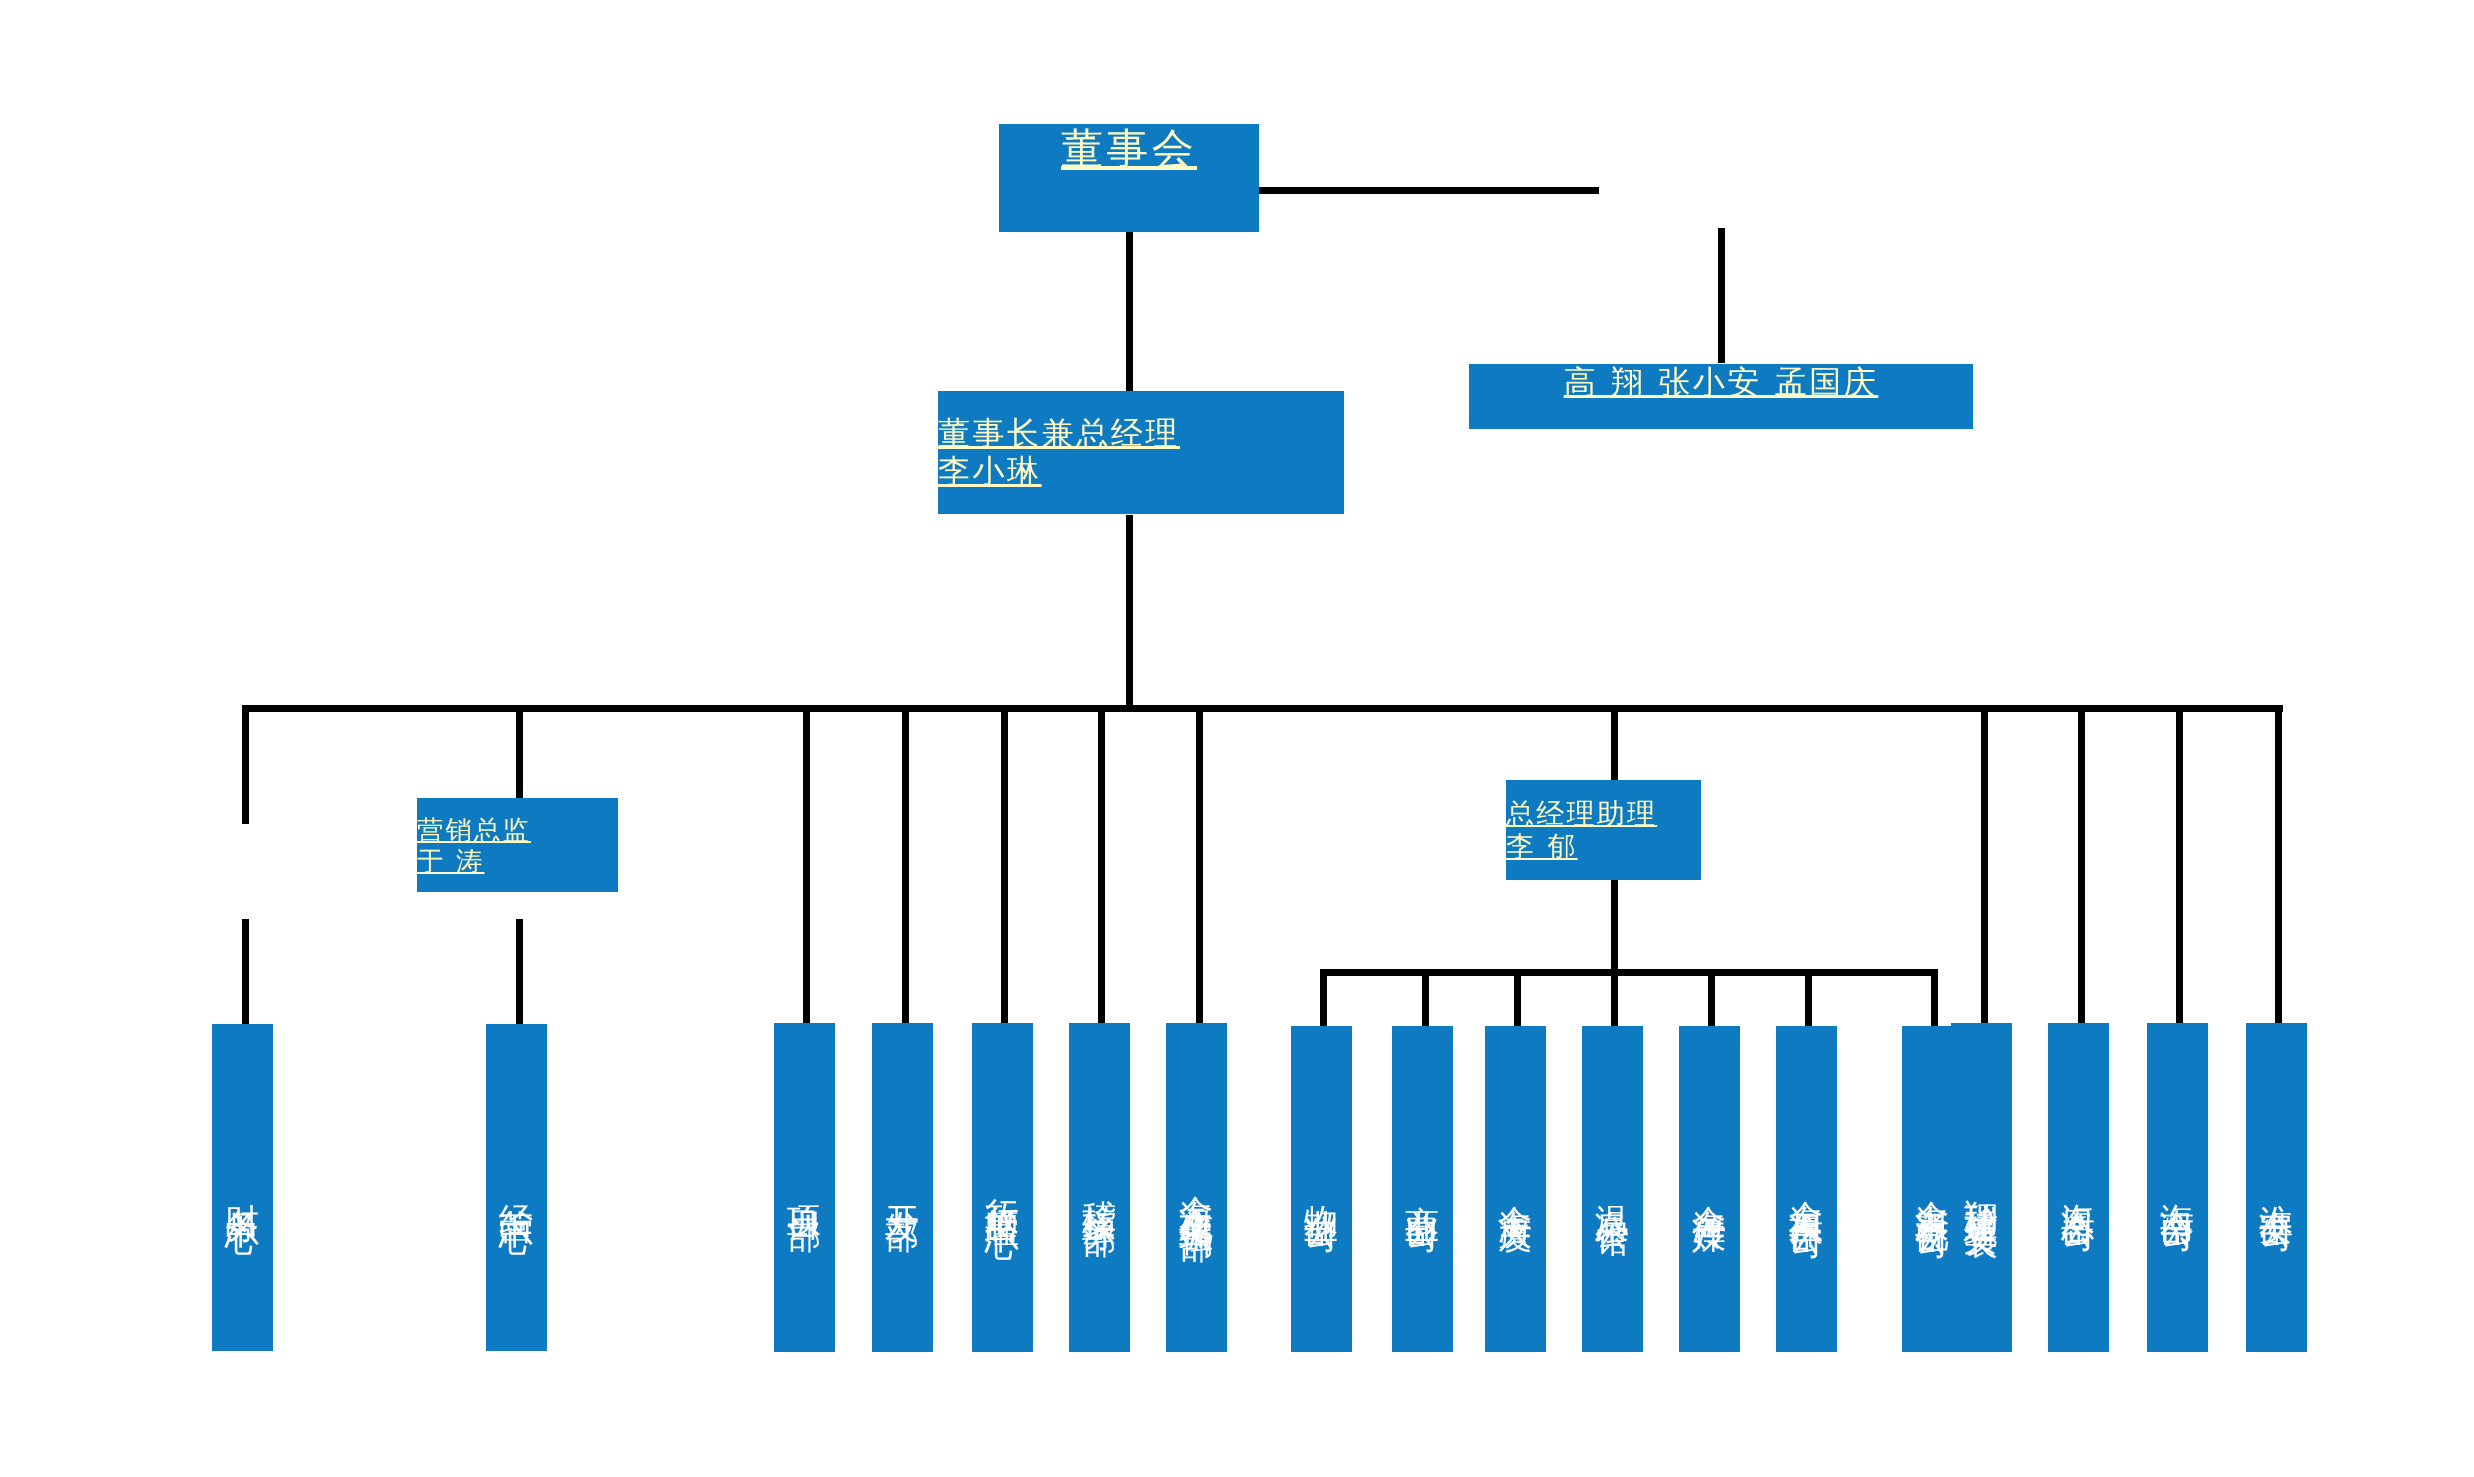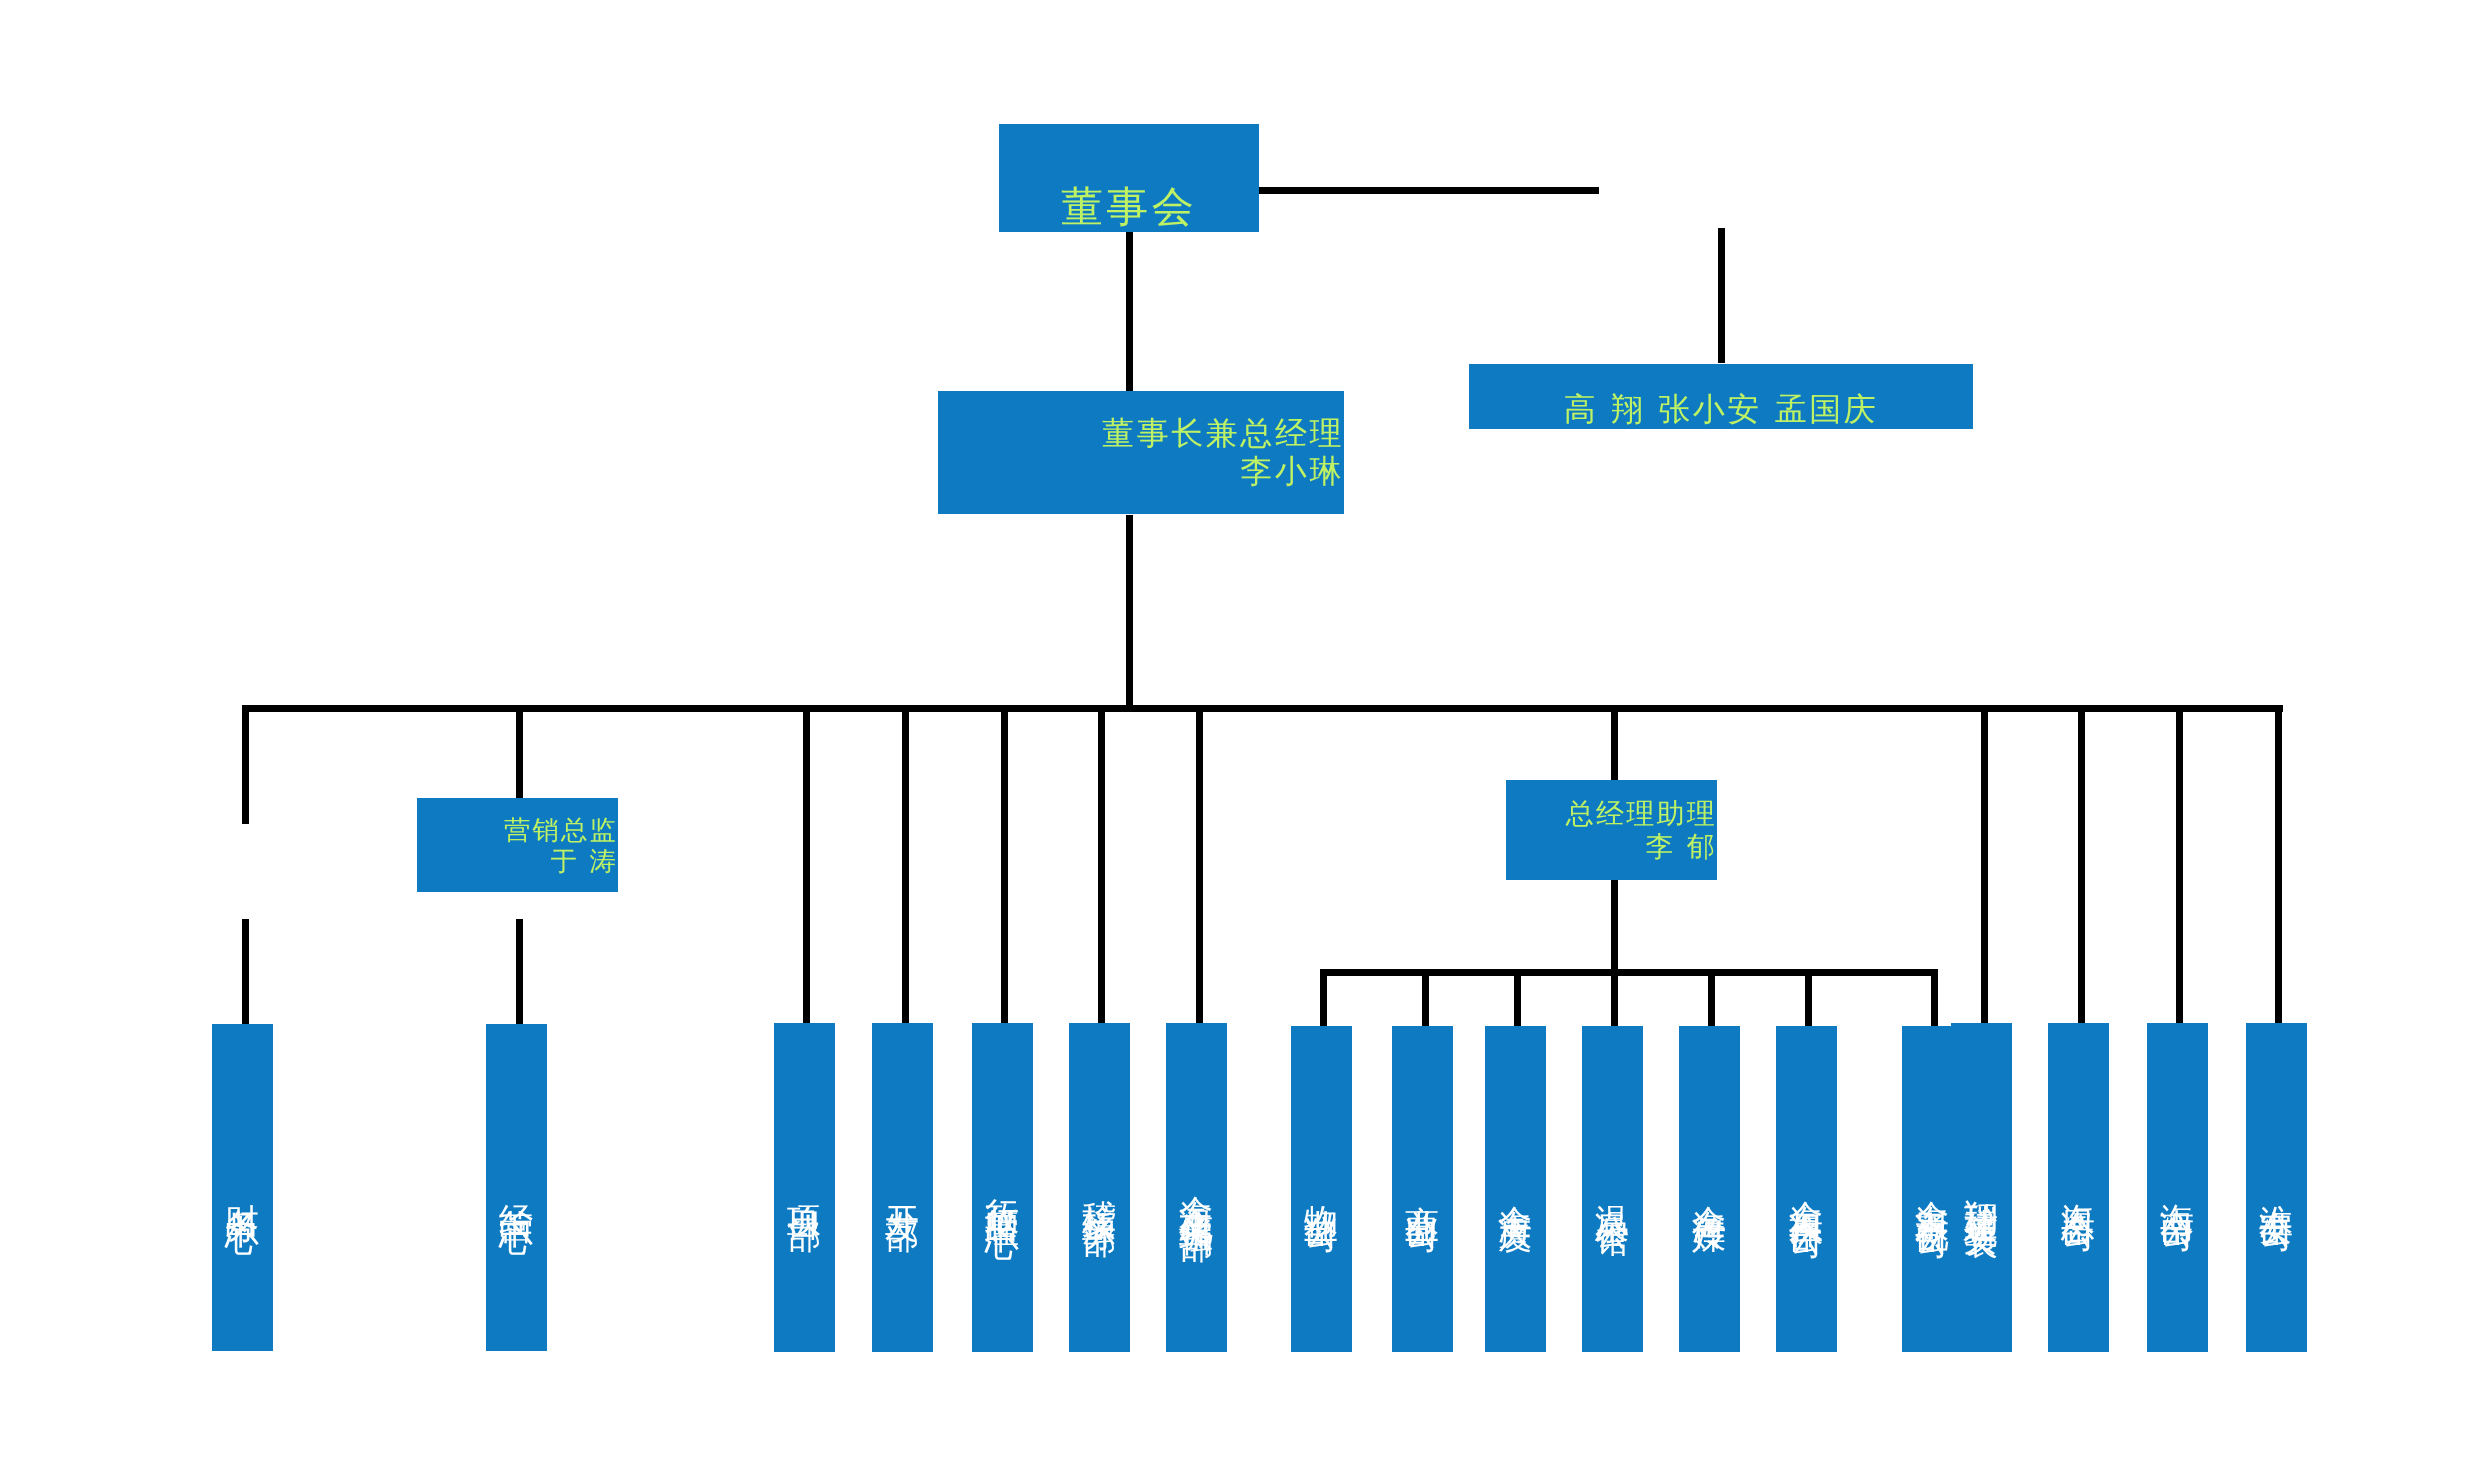--- a/index.html
+++ b/index.html
@@ -7,29 +7,30 @@
   #chart{
     position:relative;
     width:2475px;
     height:1477px;
     background:#ffffff;
     overflow:hidden;
   }
   .node{
     position:absolute;
     background:#0d7ac2;
-    color:#bef264;
+    color:#fef9c3;
     display:flex;
-    align-items:flex-end;
+    align-items:flex-start;
     justify-content:center;
     text-align:center;
     box-sizing:border-box;
     line-height:1.18;
     letter-spacing:0.08em;
     font-weight:400;
+    text-decoration:underline;
   }
   .node.two-line{flex-direction:column;}
   .node .ln{display:block;white-space:nowrap;}
   
   .vnode{
     position:absolute;
     background:#0d7ac2;
     color:#ffffff;
     box-sizing:border-box;
     display:flex;
@@ -105,21 +106,21 @@
     <span class="ln">董事长兼总经理</span>
     <span class="ln">李小琳</span>
   </div>
 
 
   <div class="node two-line" style="left:417px;top:798px;width:201px;height:94px;font-size:26.4px;">
     <span class="ln">营销总监</span>
     <span class="ln">于  涛</span>
   </div>
 
-  <div class="node two-line" style="left:1506px;top:780px;width:211px;height:100px;font-size:28px;">
+  <div class="node two-line" style="left:1506px;top:780px;width:195px;height:100px;font-size:28px;">
     <span class="ln">总经理助理</span>
     <span class="ln">李  郁</span>
   </div>
 
   <div class="vnode" style="left:212px;top:1024px;width:61px;height:327px;">
     <span class="vtext">财务中心</span>
   </div>
   <div class="vnode" style="left:486px;top:1024px;width:61px;height:327px;">
     <span class="vtext">经营中心</span>
   </div>

